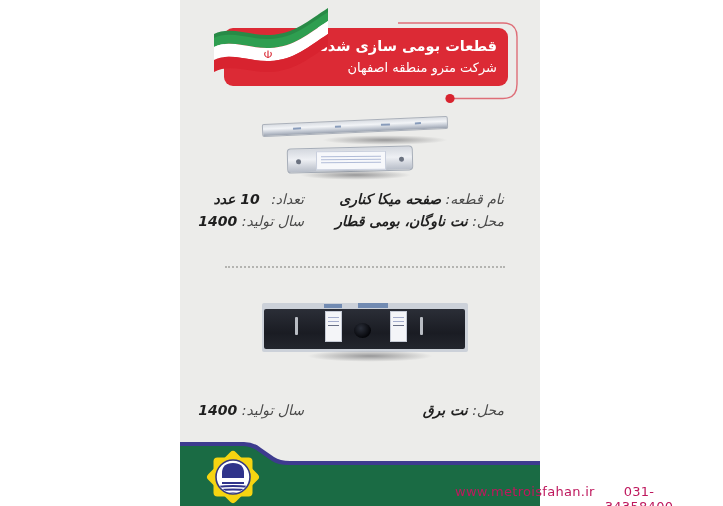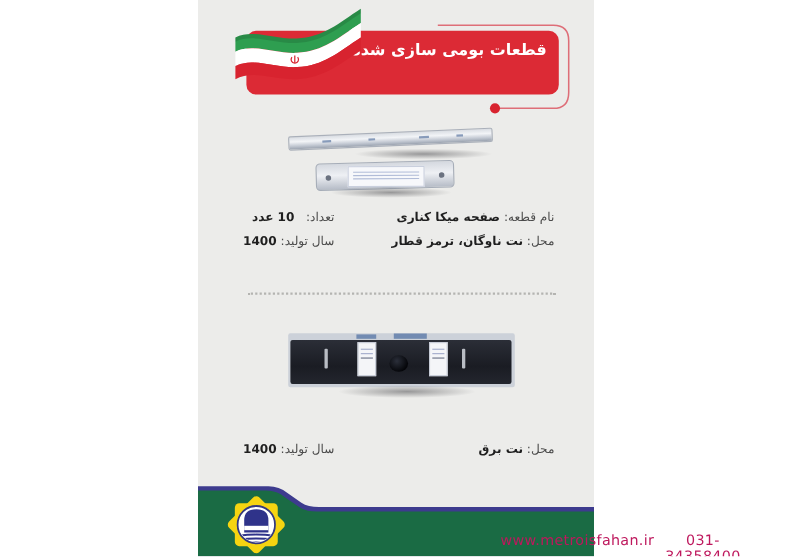--- a/index.html
+++ b/index.html
@@ -39,21 +39,21 @@
          border:1px solid #c6cbd6;padding:2px 2px;}
   .part2 .wlabel i{display:block;height:4px;border-bottom:1px solid #8e9ac0;opacity:.8;}
   .part2 .wlabel i.dk{border-bottom:1.5px solid #444c66;}
   .part2 .knob{position:absolute;left:92px;top:20px;width:17px;height:15px;border-radius:50%;
          background:radial-gradient(circle at 40% 35%,#2b2f3a,#05060a 70%);}
 
   .shadow{position:absolute;border-radius:50%;
           background:radial-gradient(ellipse at center,rgba(35,35,40,.42) 0%,rgba(35,35,40,0) 68%);}
 
   
-  .row{position:absolute;direction:rtl;text-align:right;white-space:nowrap;font-size:11px;color:#4b4b4b;}
+  .row{position:absolute;direction:rtl;text-align:right;white-space:nowrap;font-size:14px;color:#4b4b4b;font-style:italic;}
   .row .val{font-weight:bold;color:#1f1f1f;}
   .row-qty .val{margin-inline-start:7px;}
   .divider{position:absolute;left:45px;top:266px;width:280px;height:0;border-top:2px dotted #b4b4b1;}
 
   
   .footer-svg{position:absolute;left:0;top:438px;width:360px;height:68px;}
   .logo-svg{position:absolute;left:23px;top:448px;width:60px;height:58px;overflow:visible;}
   .footer-text{position:absolute;color:#be185d;font-size:13px;letter-spacing:.3px;}
   .ft-web{left:275px;top:484px;width:122px;text-align:center;}
   .ft-phone{left:418px;top:484px;width:82px;text-align:center;}
@@ -64,20 +64,21 @@
 <div class="stage">
   <div class="card">
 
     <svg class="banner-outline" viewBox="0 0 140 92">
       <path d="M 8 7 H 113 Q 127 7 127 21 V 68 Q 127 82.5 113 82.5 H 64" fill="none" stroke="#de6e78" stroke-width="1.4"></path>
       <circle cx="60" cy="82.5" r="4.6" fill="#d8232f"></circle>
     </svg>
 
     <div class="banner">
       <div class="banner-line1">قطعات بومی سازی شده</div>
+      <div class="banner-line2">شرکت مترو منطقه اصفهان</div>
     </div>
 
     <svg class="flag-svg" viewBox="0 0 126 66">
       <path d="M 8 28 C 24 20, 44 30, 64 29 C 88 28, 102 15, 122 2
                L 122 15 C 102 28, 88 41, 64 42 C 44 43, 24 33, 8 41 Z" fill="#2e9e50"></path>
       <path d="M 8 41 C 24 33, 44 43, 64 42 C 88 41, 102 28, 122 15
                L 122 28 C 102 41, 88 54, 64 55 C 44 56, 24 46, 8 54 Z" fill="#ffffff"></path>
       <path d="M 8 54 C 24 46, 44 56, 64 55 C 88 54, 102 41, 122 28
                L 122 40 C 102 53, 88 65, 64 66 C 44 67, 24 57, 8 66 Z" fill="#d8232f"></path>
       <path d="M 8 28 C 24 20, 44 30, 64 29 C 88 28, 102 15, 122 2
@@ -106,21 +107,21 @@
         </div>
     </div>
     <div class="shadow" style="left:118px;top:170px;width:115px;height:10px;"></div>
 
     <div class="row" style="top:191px;right:36px;">
       <span class="lbl">نام قطعه:</span>
       <span class="val">صفحه میکا کناری</span>
     </div>
     <div class="row" style="top:213px;right:36px;">
       <span class="lbl">محل:</span>
-      <span class="val">نت ناوگان، ترمز قطار</span>
+      <span class="val">نت ناوگان، بومی قطار</span>
     </div>
     <div class="row row-qty" style="top:191px;right:236px;">
       <span class="lbl">تعداد:</span>
       <span class="val">10 عدد</span>
     </div>
     <div class="row" style="top:213px;right:236px;">
       <span class="lbl">سال تولید:</span>
       <span class="val">1400</span>
     </div>
 

